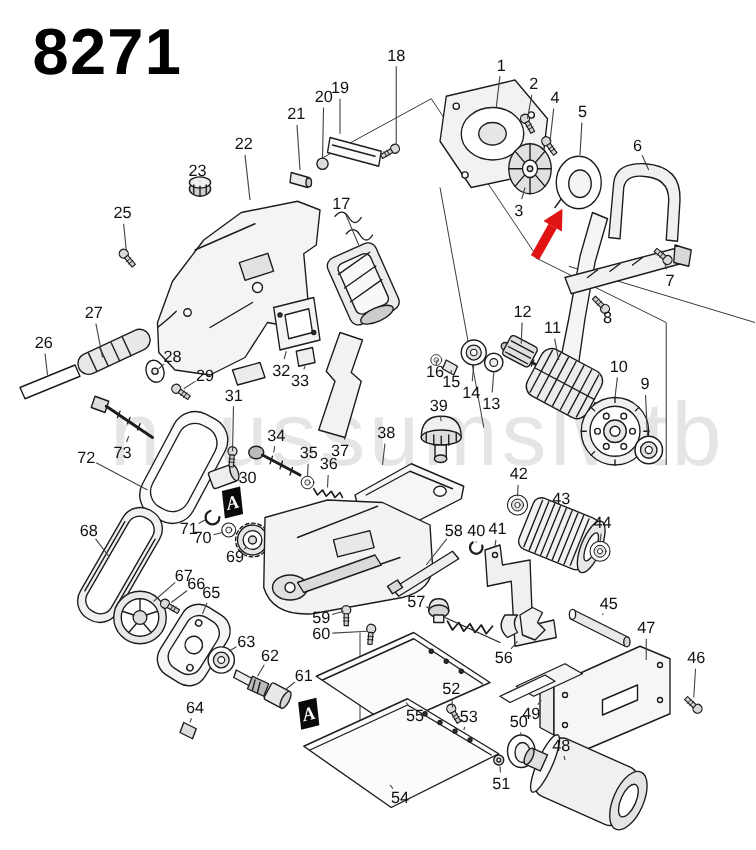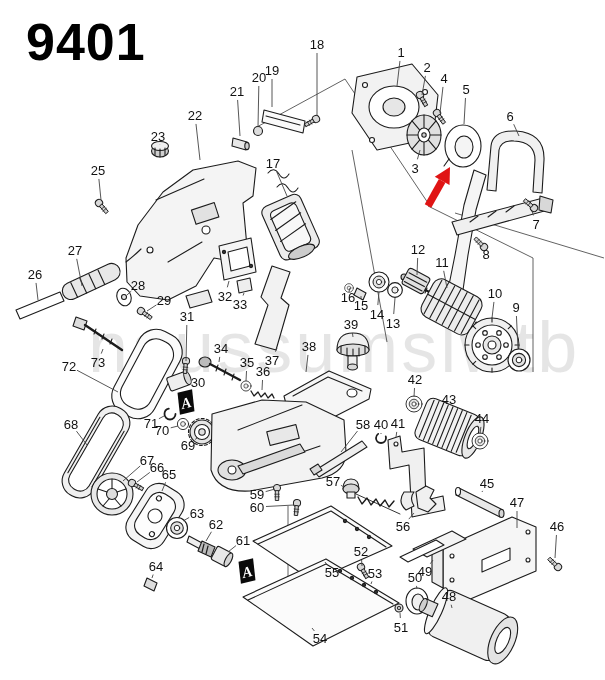--- a/index.html
+++ b/index.html
@@ -574,14 +574,14 @@
           <text x="0" y="1" text-anchor="middle" dominant-baseline="central" class="badge-letter">A</text>
         </g>
       </g>
 
     <g id="arrow-layer">
         <line x1="428" y1="206" x2="442.13886100908945" y2="180.93565548388688" stroke="#e01414" stroke-width="7.5"></line>
         <polygon points="450,167 449.54217798490436,185.1118855728081 434.73554403327455,176.75942539496566" fill="#e01414"></polygon>
       </g>
   </svg>
 
-  <div class="model-title">9401</div>
+  <div class="model-title">8271</div>
 </div>
 
 </body></html>

